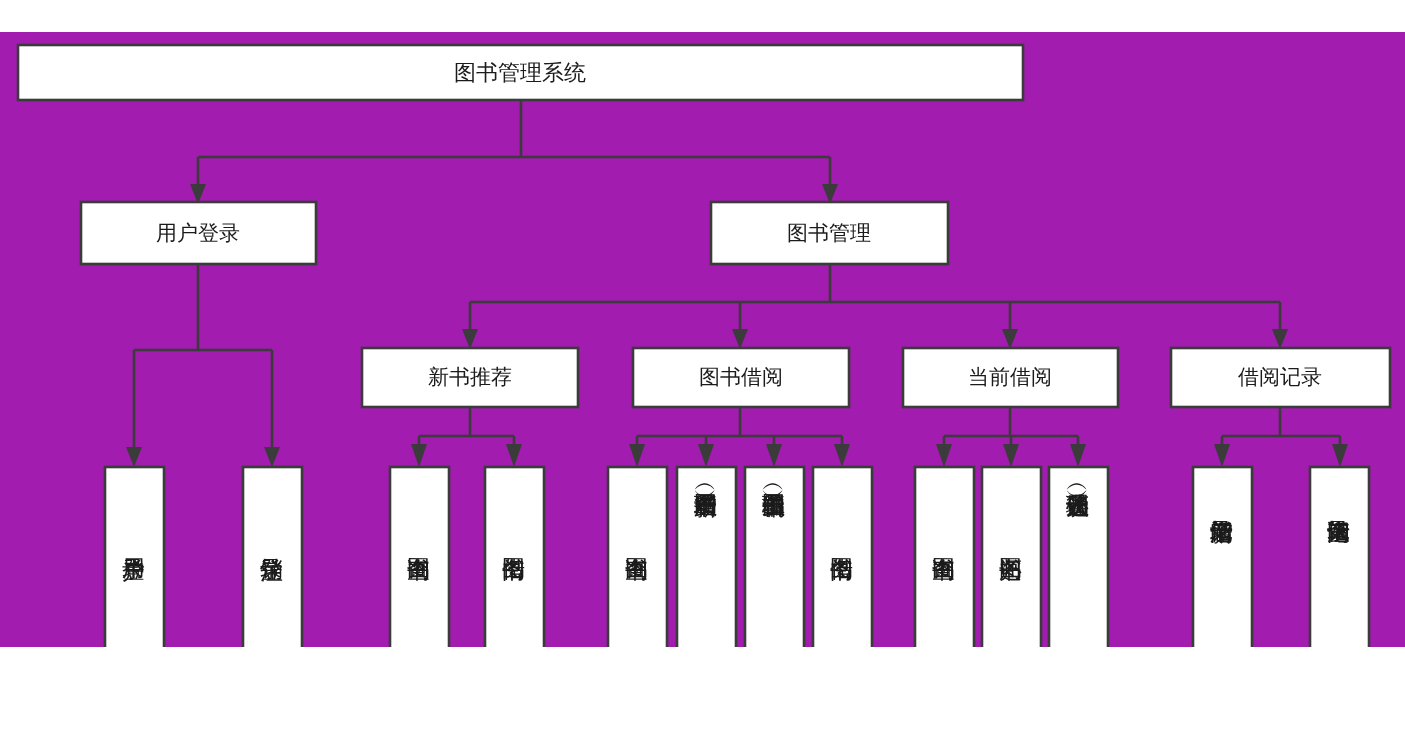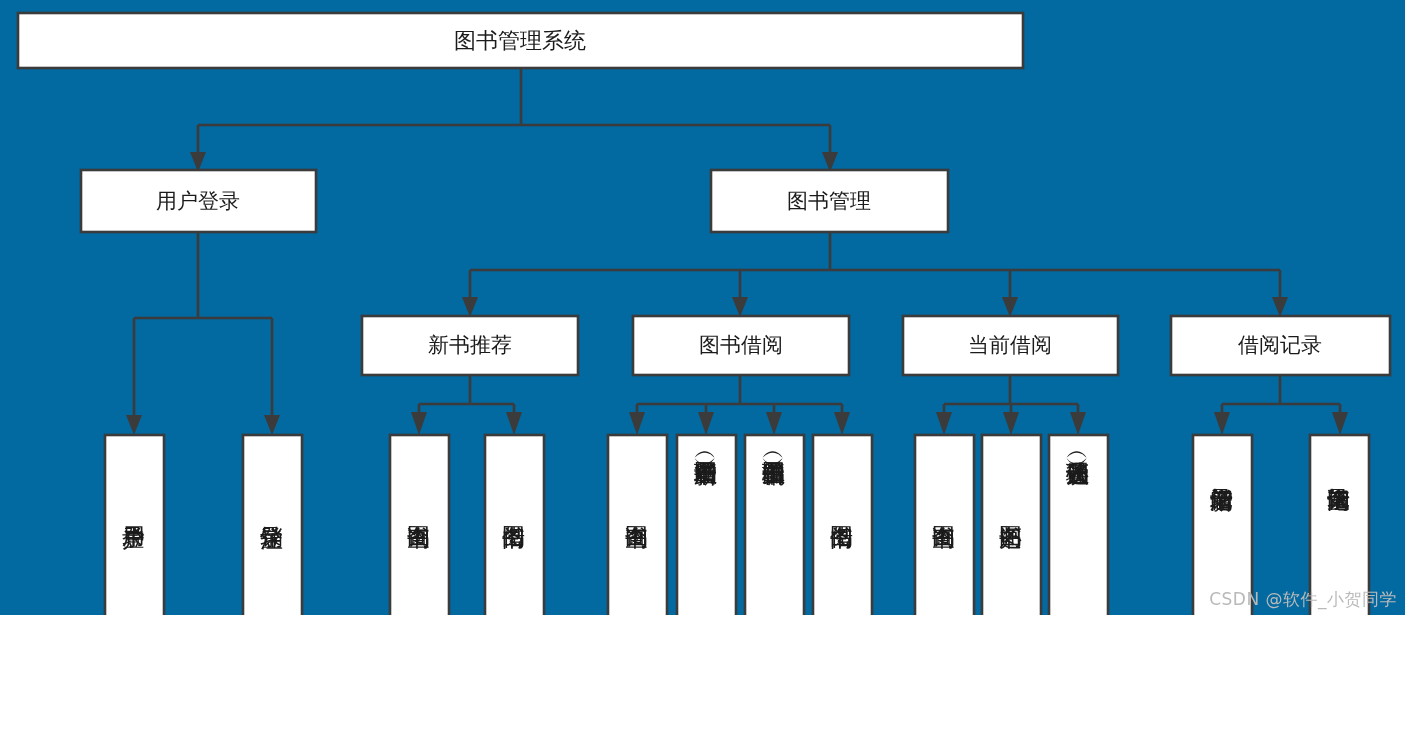--- a/index.html
+++ b/index.html
@@ -7,22 +7,23 @@
     padding: 0;
     background: #ffffff;
   }
   body {
     font-family: "DejaVu Sans", "Liberation Sans", sans-serif;
   }
   #diagram-root {
     position: relative;
     width: 1405px;
     height: 615px;
-    background: #0369a1;
+    background: #a21caf;
     overflow: hidden;
+    margin-top: 32px;
   }
   svg#flow {
     position: absolute;
     top: 0;
     left: 0;
     width: 1405px;
     height: 747px;
   }
   .box {
     fill: #ffffff;
@@ -207,15 +208,14 @@
       <rect class="box" x="1193" y="435" width="59" height="298"></rect>
       <text class="lbl-vert" x="1222" y="470">新增借阅记录</text>
     </g>
     <g>
       <rect class="box" x="1310" y="435" width="59" height="298"></rect>
       <text class="lbl-vert" x="1339" y="470">查询借阅记录</text>
     </g>
 
   </svg>
 
-  <div class="watermark">CSDN @软件_小贺同学</div>
 
 </div>
 
 </body></html>

